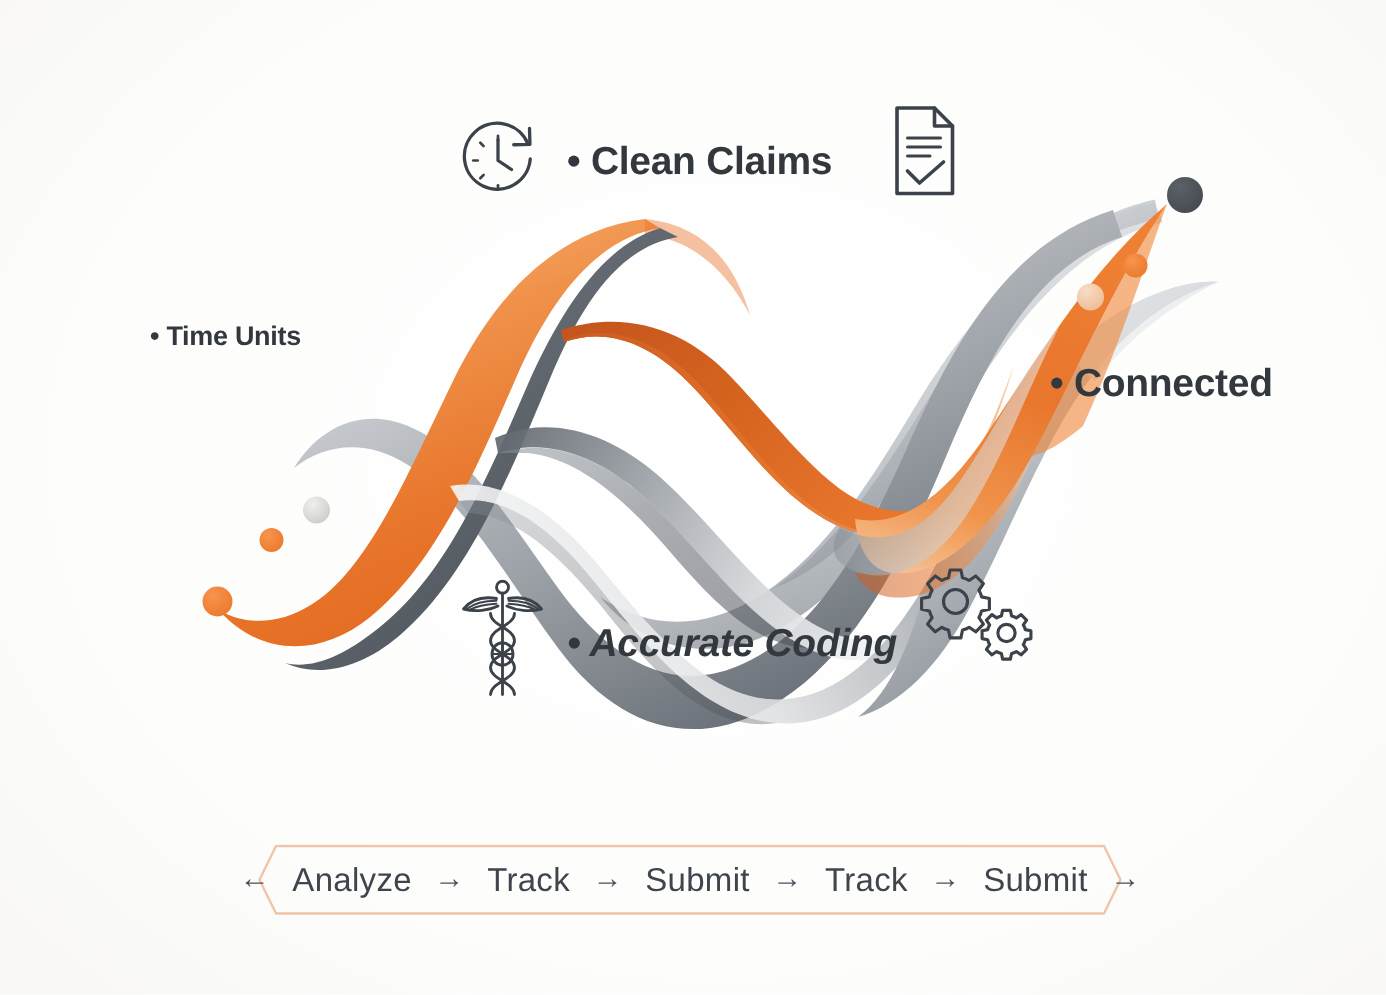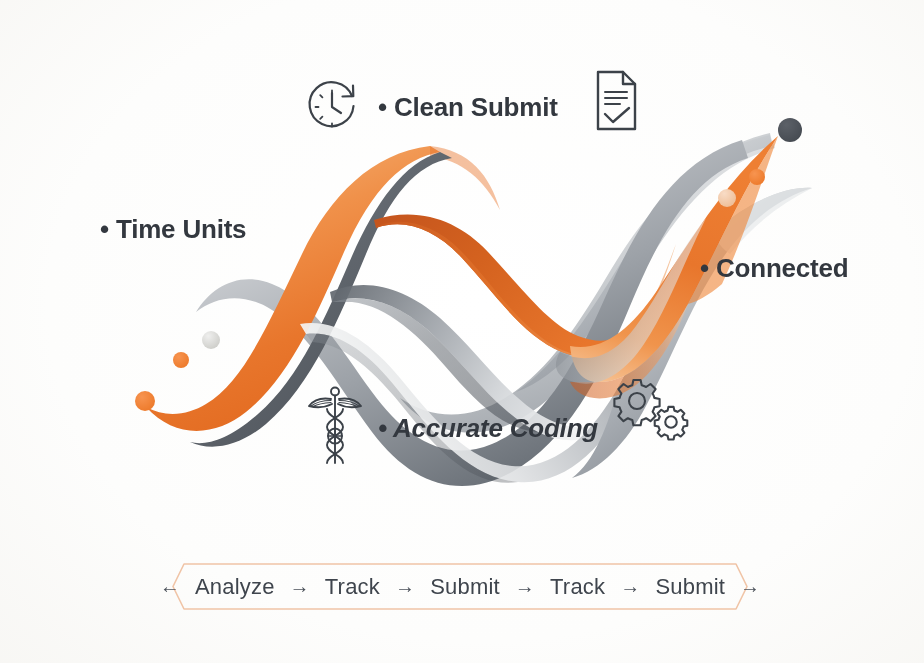--- a/index.html
+++ b/index.html
@@ -18,23 +18,23 @@
   .label{
     position:absolute;
     color:#33383f;
     font-weight:bold;
     letter-spacing:-0.2px;
     white-space:nowrap;
     line-height:1.16;
   }
   .label .bullet{color:#33383f;}
 
-  #lbl-time-units{left:100px;top:214px;font-size:26px;text-align:center;}
+  #lbl-time-units{left:100px;top:214px;font-size:18px;text-align:center;}
   #lbl-clean-claims{left:378px;top:92px;font-size:26px;}
-  #lbl-connected-systems{left:700px;top:253px;font-size:26px;white-space:normal;width:180px;}
+  #lbl-connected-systems{left:700px;top:240px;font-size:26px;white-space:normal;width:180px;}
   #lbl-accurate-coding{left:378px;top:413px;font-size:26px;font-style:italic;}
 
   
   .icon{position:absolute;color:#3c4249;}
   #icon-clock{left:303px;top:78px;}
   #icon-document{left:590px;top:68px;}
   #icon-caduceus{left:307px;top:385px;}
   #icon-gears{left:612px;top:378px;}
 
   
@@ -379,21 +379,21 @@
     </svg>
   </div>
 
   <div class="label" id="lbl-time-units">
     <span class="bullet">•</span>
     <span>Time Units</span>
   </div>
 
   <div class="label" id="lbl-clean-claims">
     <span class="bullet">•</span>
-    <span>Clean Submit</span>
+    <span>Clean Claims</span>
   </div>
 
   <div class="label" id="lbl-connected-systems">
     <div style="white-space:nowrap;">
       <span class="bullet">•</span>
       <span>Connected</span>
     </div>
   </div>
 
   <div class="label" id="lbl-accurate-coding">

